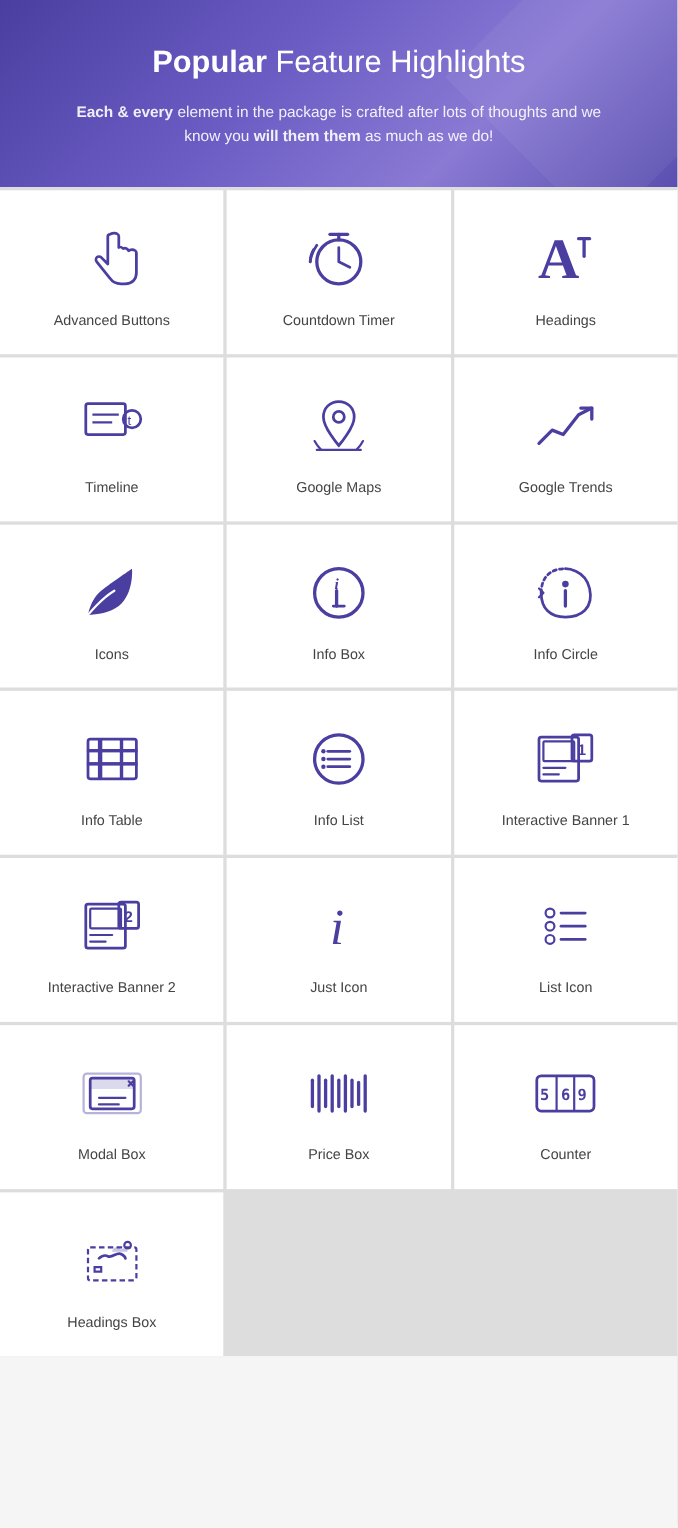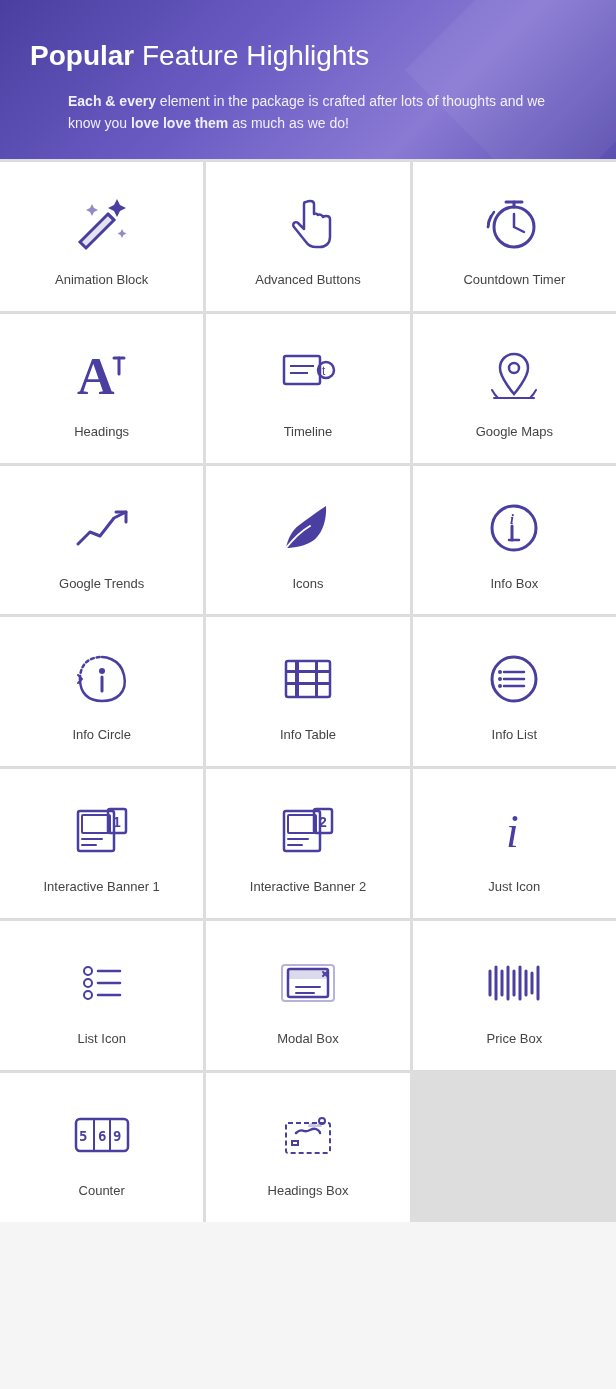--- a/index.html
+++ b/index.html
@@ -4,22 +4,22 @@
   <style>
     * { box-sizing: border-box; margin: 0; padding: 0; }
     body {
       font-family: 'Segoe UI', Arial, sans-serif;
       background: #f5f5f5;
       width: 616px;
     }
 
     .header {
       background: linear-gradient(135deg, #4a3fa0 0%, #6b5cc4 40%, #8a7ad4 70%, #5a4fb0 100%);
-      padding: 40px 30px 24px;
-      text-align: left;
+      padding: 40px 30px 35px;
+      text-align: center;
       position: relative;
       overflow: hidden;
     }
 
     .header::before {
       content: '';
       position: absolute;
       top: -30px; right: -30px;
       width: 200px; height: 200px;
       background: rgba(255,255,255,0.05);
@@ -92,38 +92,25 @@
     }
   </style>
 </head>
 <body>
 
 <div class="header">
   <h1>
     <strong>Popular</strong><span> Feature Highlights</span>
   </h1>
   <p>
-    <strong>Each &amp; every</strong><span> element in the package is crafted after lots of thoughts and we know you </span><strong>love love them</strong><span> as much as we do!</span>
+    <strong>Each &amp; every</strong><span> element in the package is crafted after lots of thoughts and we know you </span><strong>will them them</strong><span> as much as we do!</span>
   </p>
 </div>
 
 <div class="grid" id="feature-grid">
-<div class="grid-item">
-    <div class="icon-wrap">
-      <svg xmlns="http://www.w3.org/2000/svg" viewBox="0 0 60 60" width="60" height="60">
-      <path d="M45 5l3 6 6 3-6 3-3 6-3-6-6-3 6-3z" fill="#4a3fa0"></path>
-      <path d="M8 48L36 20l6 6L14 54z" fill="none" stroke="#4a3fa0" stroke-width="3" stroke-linecap="round"></path>
-      <path d="M8 48L36 20l6 6L14 54z" fill="#4a3fa0" opacity="0.15"></path>
-      <line x1="36" y1="20" x2="42" y2="26" stroke="#4a3fa0" stroke-width="3"></line>
-      <path d="M20 10l2 4 4 2-4 2-2 4-2-4-4-2 4-2z" fill="#4a3fa0" opacity="0.6"></path>
-      <path d="M50 35l1.5 3 3 1.5-3 1.5-1.5 3-1.5-3-3-1.5 3-1.5z" fill="#4a3fa0" opacity="0.6"></path>
-    </svg>
-    </div>
-    <span class="item-label">Animation Block</span>
-  </div>
     <div class="grid-item">
     <div class="icon-wrap">
       <svg xmlns="http://www.w3.org/2000/svg" viewBox="0 0 60 60" width="60" height="60">
       <path d="M28 8 C28 8 26 8 26 10 L26 35 L20 29 C19 28 17 28 16 29 C15 30 15 32 16 33 L28 48 C30 51 34 53 38 53 L42 53 C48 53 52 49 52 43 L52 25 C52 23 50 22 48 22 C47 22 46 22 45 23 C44 21 42 20 40 21 C39 20 37 19 36 20 L36 10 C36 8 34 7 32 7 C30 7 28 8 28 8z" fill="none" stroke="#4a3fa0" stroke-width="2.5" stroke-linejoin="round"></path>
     </svg>
     </div>
     <span class="item-label">Advanced Buttons</span>
   </div>
     <div class="grid-item">
     <div class="icon-wrap">

